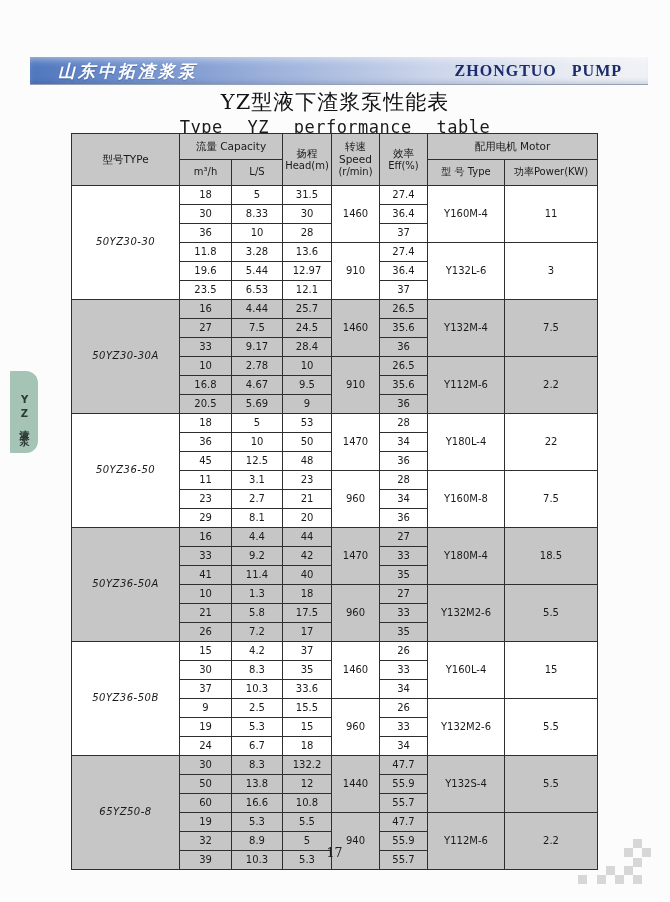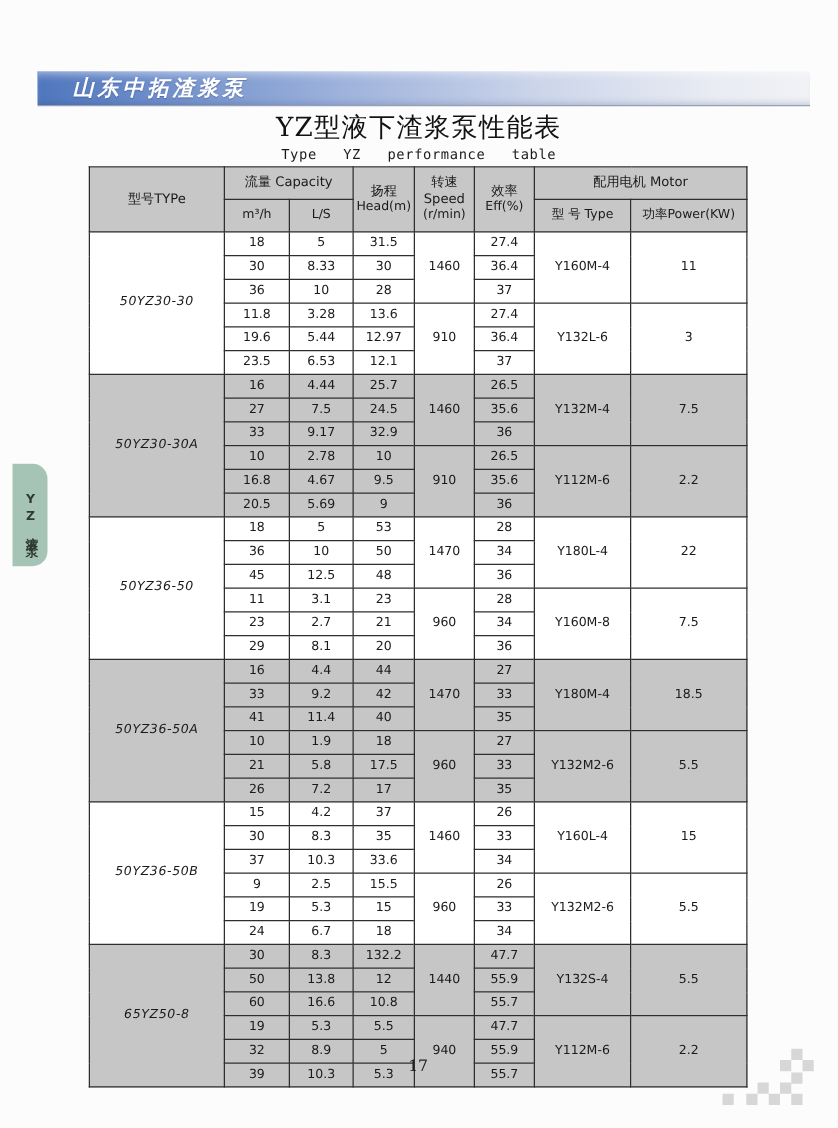--- a/index.html
+++ b/index.html
@@ -29,21 +29,21 @@
     letter-spacing:1px;word-spacing:10px;
   }
   
   .title-wrap{position:absolute;left:0;top:88px;width:670px;text-align:center;}
   .title-cn{
     font-family:"DejaVu Serif","Liberation Serif",serif;
     font-size:21px;color:#121212;letter-spacing:1px;
   }
   .title-en{
     font-family:"DejaVu Sans Mono","Liberation Mono",monospace;
-    font-size:11px;color:#1a1a1a;margin-top:1px;word-spacing:14px;letter-spacing:0.5px;
+    font-size:17px;color:#1a1a1a;margin-top:1px;word-spacing:14px;letter-spacing:0.5px;
   }
   
   .table-wrap{position:absolute;left:71px;top:133px;}
   table{border-collapse:collapse;table-layout:fixed;}
   th,td{
     border:1px solid #2e2e2e;text-align:center;vertical-align:middle;
     padding:0;font-size:10px;line-height:1.25;
   }
   thead th{background:#c7c7c7;font-weight:normal;font-size:10.5px;height:25px;}
   tbody td{height:18px;background:#ffffff;}
@@ -77,20 +77,21 @@
   .mosaic i:nth-child(7){left:578px;top:875px;}
   .mosaic i:nth-child(8){left:597px;top:875px;}
   .mosaic i:nth-child(9){left:615px;top:875px;}
   .mosaic i:nth-child(10){left:633px;top:875px;}
 </style>
 </head>
 <body>
 
 <div class="masthead">
   <span class="brand-cn">山东中拓渣浆泵</span>
+  <span class="brand-en">ZHONGTUO PUMP</span>
 </div>
 
 <div class="title-wrap">
   <div class="title-cn">YZ型液下渣浆泵性能表</div>
   <div class="title-en">Type YZ performance table</div>
 </div>
 
 <div class="table-wrap">
   <table>
     <colgroup>
@@ -184,21 +185,21 @@
         </tr>
         <tr class="shaded">
           <td>27</td>
           <td>7.5</td>
           <td>24.5</td>
           <td>35.6</td>
         </tr>
         <tr class="shaded">
           <td>33</td>
           <td>9.17</td>
-          <td>32.9</td>
+          <td>28.4</td>
           <td>36</td>
         </tr>
         <tr class="shaded">
           <td>10</td>
           <td>2.78</td>
           <td>10</td>
           <td rowspan="3">910</td>
           <td>26.5</td>
           <td rowspan="3">Y112M-6</td>
           <td rowspan="3">2.2</td>
@@ -275,21 +276,21 @@
           <td>33</td>
         </tr>
         <tr class="shaded">
           <td>41</td>
           <td>11.4</td>
           <td>40</td>
           <td>35</td>
         </tr>
         <tr class="shaded">
           <td>10</td>
-          <td>1.9</td>
+          <td>1.3</td>
           <td>18</td>
           <td rowspan="3">960</td>
           <td>27</td>
           <td rowspan="3">Y132M2-6</td>
           <td rowspan="3">5.5</td>
         </tr>
         <tr class="shaded">
           <td>21</td>
           <td>5.8</td>
           <td>17.5</td>

